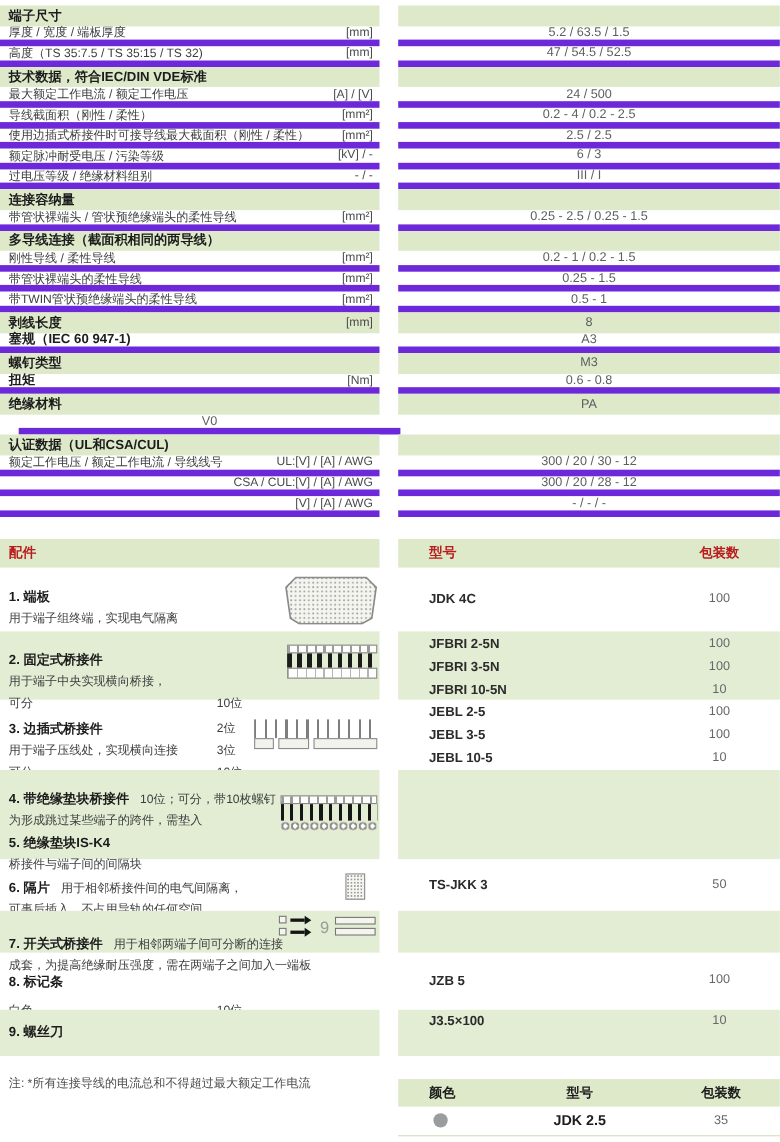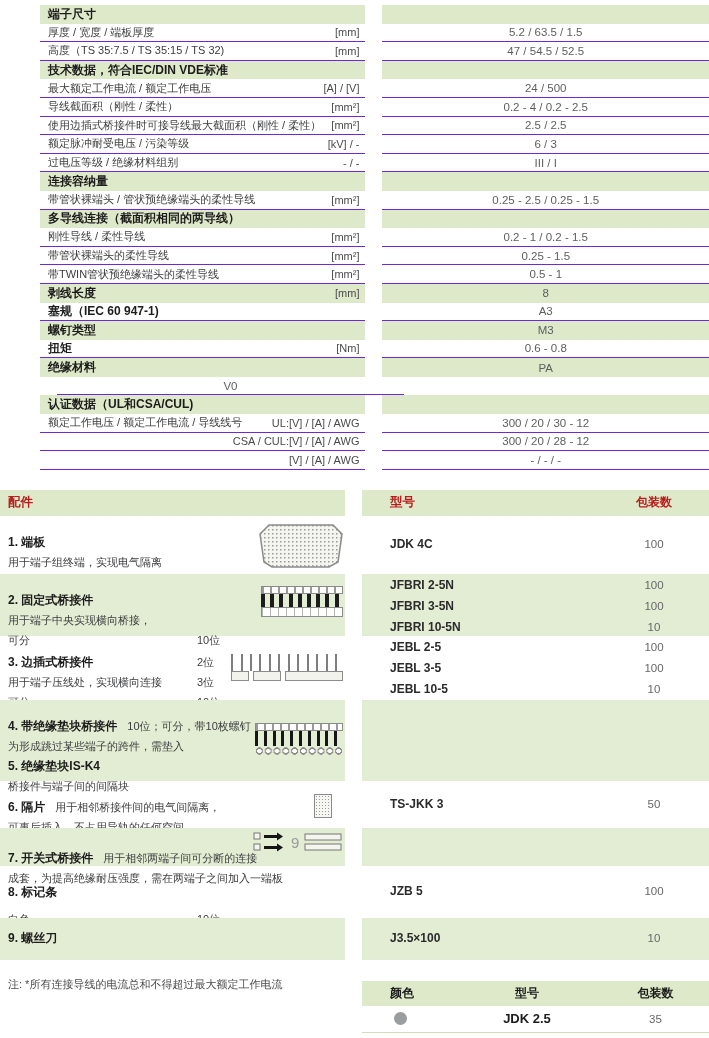--- a/index.html
+++ b/index.html
@@ -1,27 +1,27 @@
 <!DOCTYPE html>
 <html><head>
 <meta charset="utf-8">
 <style>
   html,body{margin:0;padding:0;}
   body{width:709px;height:1038px;background:#fff;color:#3c3d3f;
        font-family:"Liberation Sans","DejaVu Sans",sans-serif;-webkit-font-smoothing:antialiased;}
   .page{padding-top:5px;}
 
   
-  .srow{display:flex;height:18.6px;padding-left:40px;}
+  .srow{display:flex;height:18.6px;}
   .cl{width:345px;height:100%;display:flex;justify-content:space-between;align-items:center;
       padding:0 6px 0 8px;box-sizing:border-box;}
   .cr{width:347px;height:100%;margin-left:17px;display:flex;align-items:center;justify-content:center;
       box-sizing:border-box;}
   .srow.h .cl,.srow.h .cr{background:#dde9c9;}
-  .srow.d .cl,.srow.d .cr,.srow.b .cl,.srow.b .cr{border-bottom:1px solid #6d28d9;}
+  .srow.d .cl,.srow.d .cr,.srow.b .cl,.srow.b .cr{border-bottom:6px solid #6d28d9;}
   .lb{font-size:11px;white-space:nowrap;}
   .srow.h .lb,.srow.b .lb{font-weight:bold;font-size:12px;color:#1c1c1c;}
   .un{font-size:11px;color:#4a4b4d;white-space:nowrap;}
   .val{font-size:11.5px;color:#5d5e60;white-space:nowrap;}
 
   
   .acc{display:flex;margin-top:20px;}
   .lcol{width:345px;}
   .rcol{width:347px;margin-left:17px;}
   .bar{height:26px;background:#dde9c9;display:flex;align-items:center;
@@ -36,21 +36,21 @@
   .ln{position:relative;height:20px;line-height:20px;font-size:11px;padding-left:8px;white-space:nowrap;}
   .tt{font-weight:bold;font-size:12px;color:#1c1c1c;}
   .rest{margin-left:10px;margin-top:36px;}
   .pos{position:absolute;left:197px;}
   .pt4{padding-top:16px}.pt10{padding-top:10px}
   .icon{position:absolute;}
 
   .mrow{display:flex;justify-content:space-between;align-items:center;height:21px;padding:0 30px 0 28px;}
   .mname{font-weight:bold;font-size:12px;color:#2b2b2b;}
   .mpack{font-size:11.5px;color:#66676a;width:50px;text-align:center;}
-  .vcent1{padding-top:18px}.vcent2{padding-top:1px}.vcent3{padding-top:13px}.vcent4{padding-top:15px}.vcent5{padding-top:10px}
+  .vcent1{padding-top:18px}.vcent2{padding-top:1px}.vcent3{padding-top:13px}.vcent4{padding-top:15px}.vcent5{}
 
   
   .combtop{height:6px;border:1px solid #8b8b8b;
      background:repeating-linear-gradient(90deg,#9a9a9a 0 2px,#fdfdfb 2px 8px);}
   .combbars{height:13px;background:repeating-linear-gradient(90deg,#1c1c1c 0 4px,transparent 4px 9.2px);}
   .combbase{height:8px;border:1px solid #8b8b8b;
      background:repeating-linear-gradient(90deg,#b5b5b5 0 1px,#fdfdfb 1px 8px);}
   .pins{height:17px;background:repeating-linear-gradient(90deg,#7e7e7e 0 2px,transparent 2px 9.5px);}
   .pinbase{height:10px;display:flex;gap:4px;}
   .pinbase div{border:1px solid #8b8b8b;background:#f3f3ee;}

